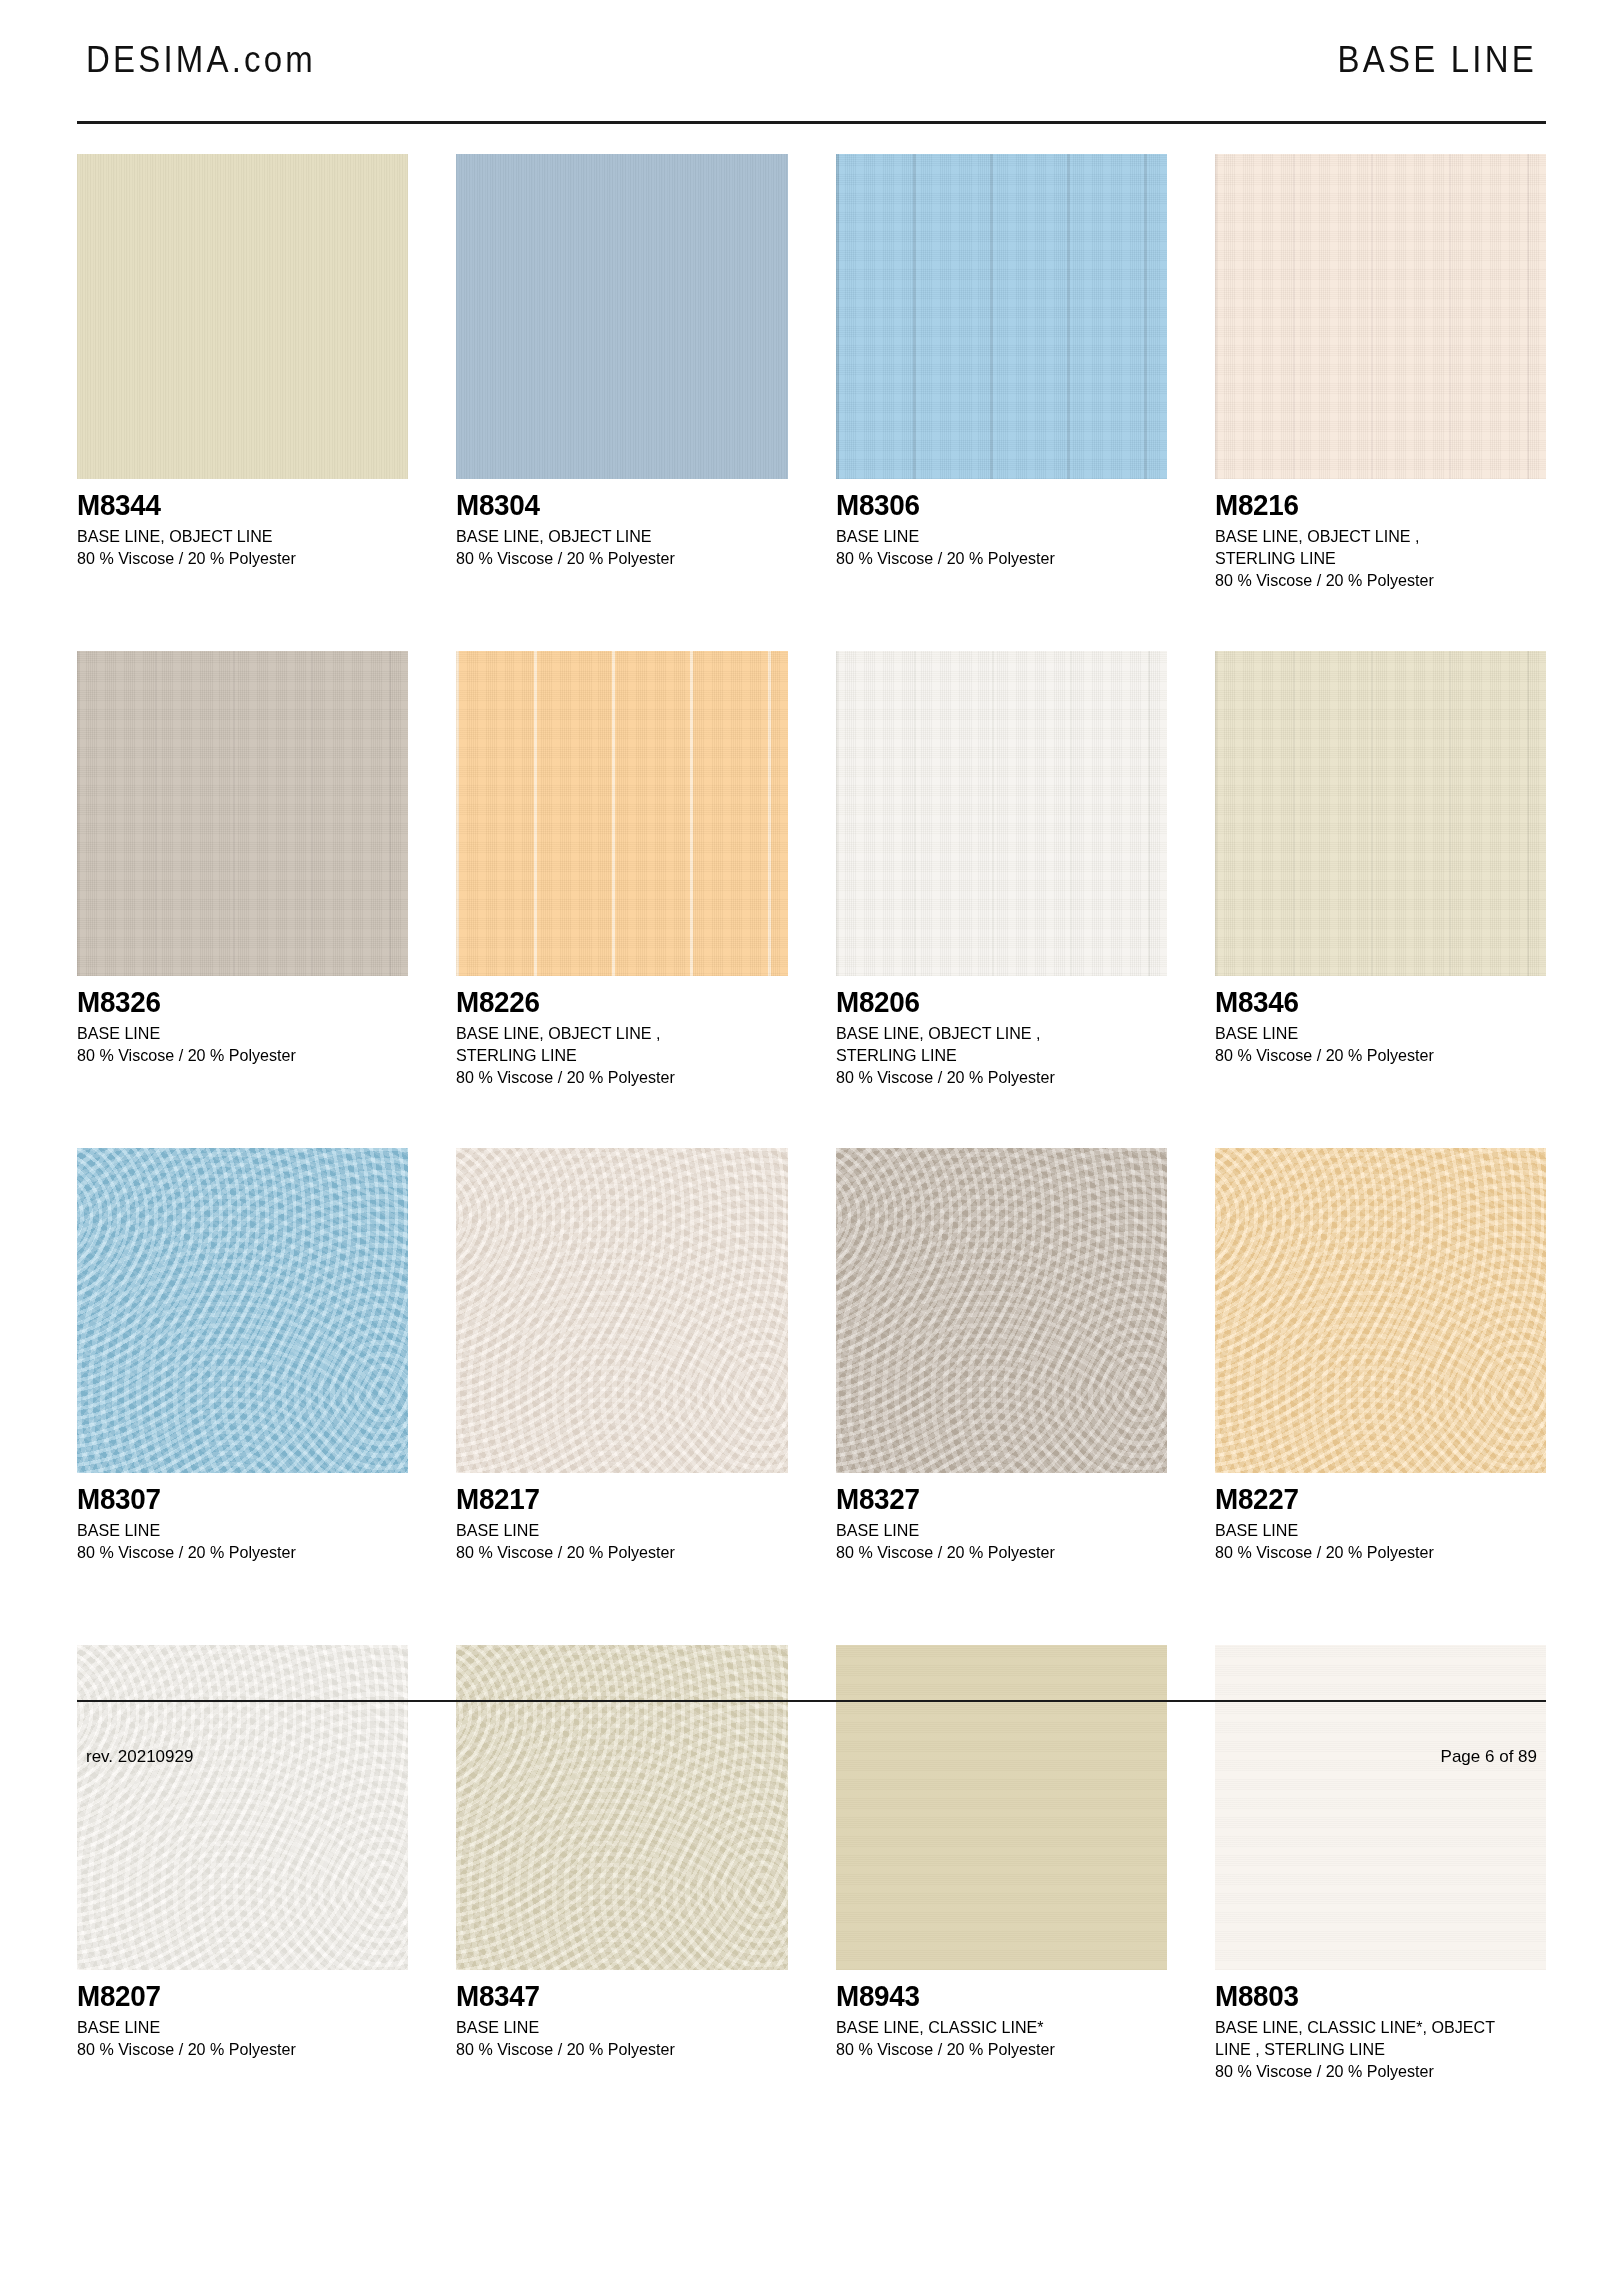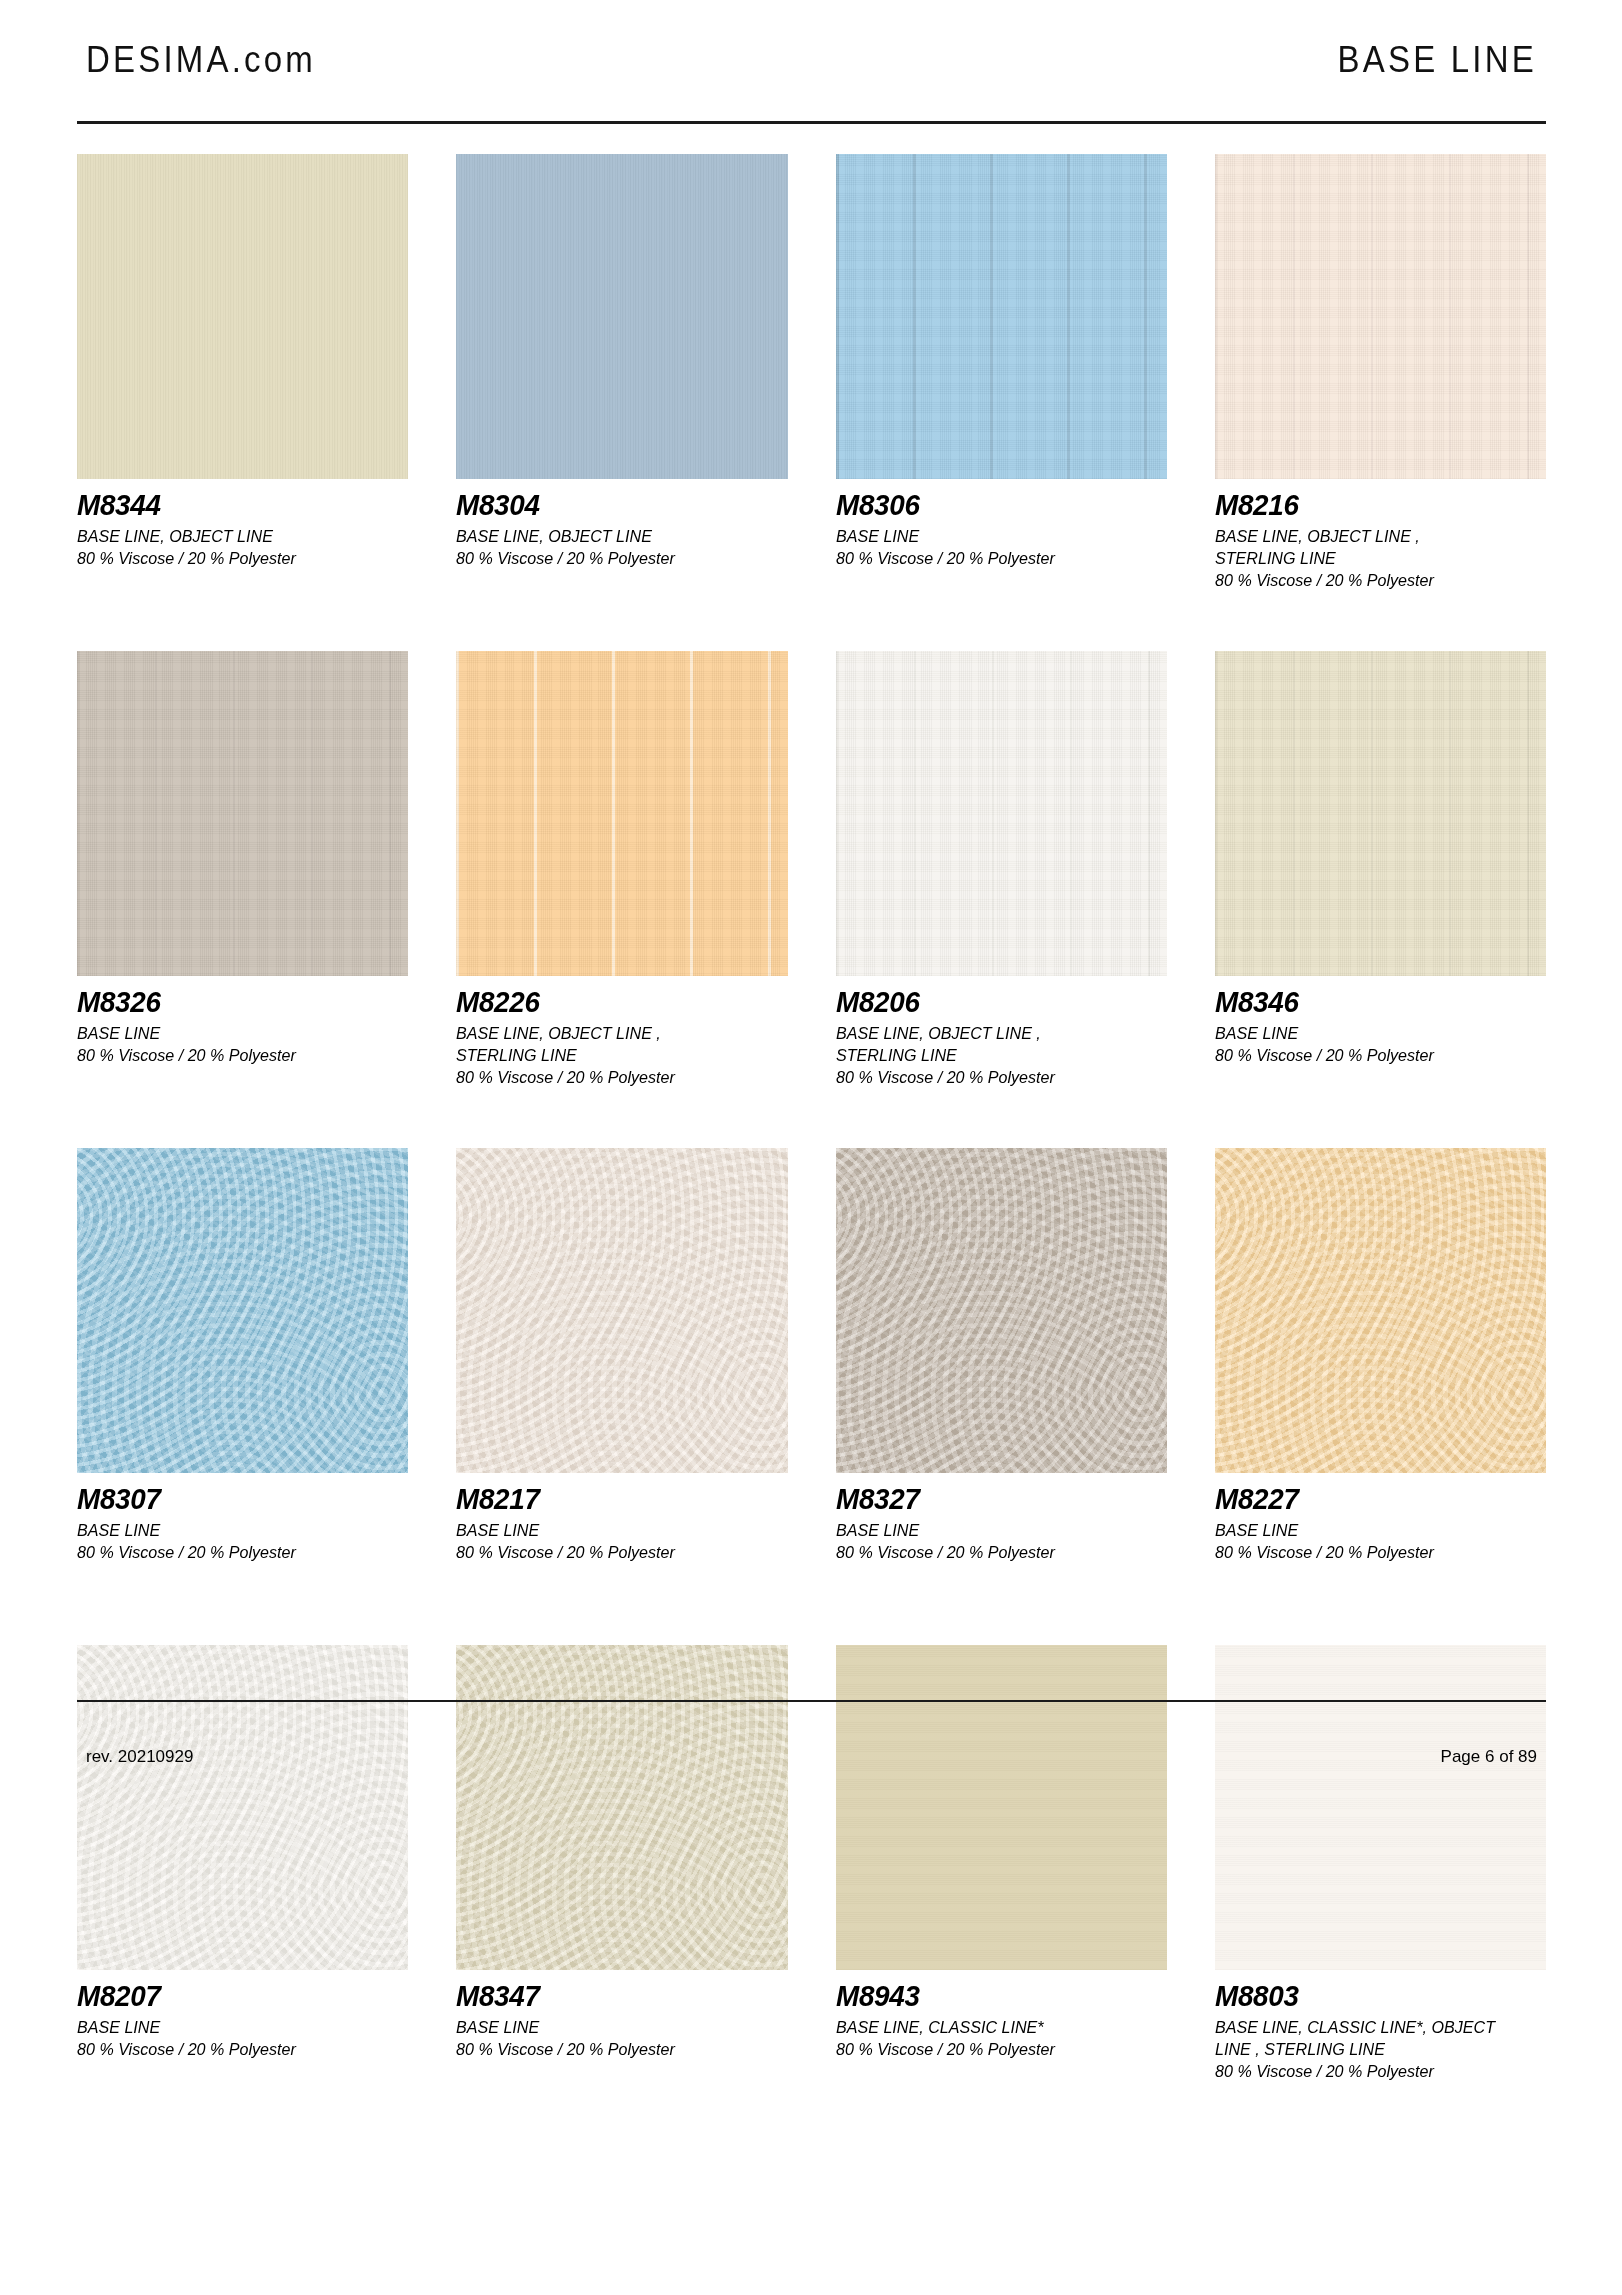--- a/index.html
+++ b/index.html
@@ -67,21 +67,20 @@
   .grid {
     margin-top: 30px;
     display: grid;
     grid-template-columns: repeat(4, 1fr);
     column-gap: 48px;
     row-gap: 0;
   }
   .cell {
     box-sizing: border-box;
     height: 497px;
-    font-style: italic;
   }
 
   .swatch {
     width: 100%;
     height: 325px;
     position: relative;
     overflow: hidden;
   }
   .swatch-inner {
     position: absolute;

